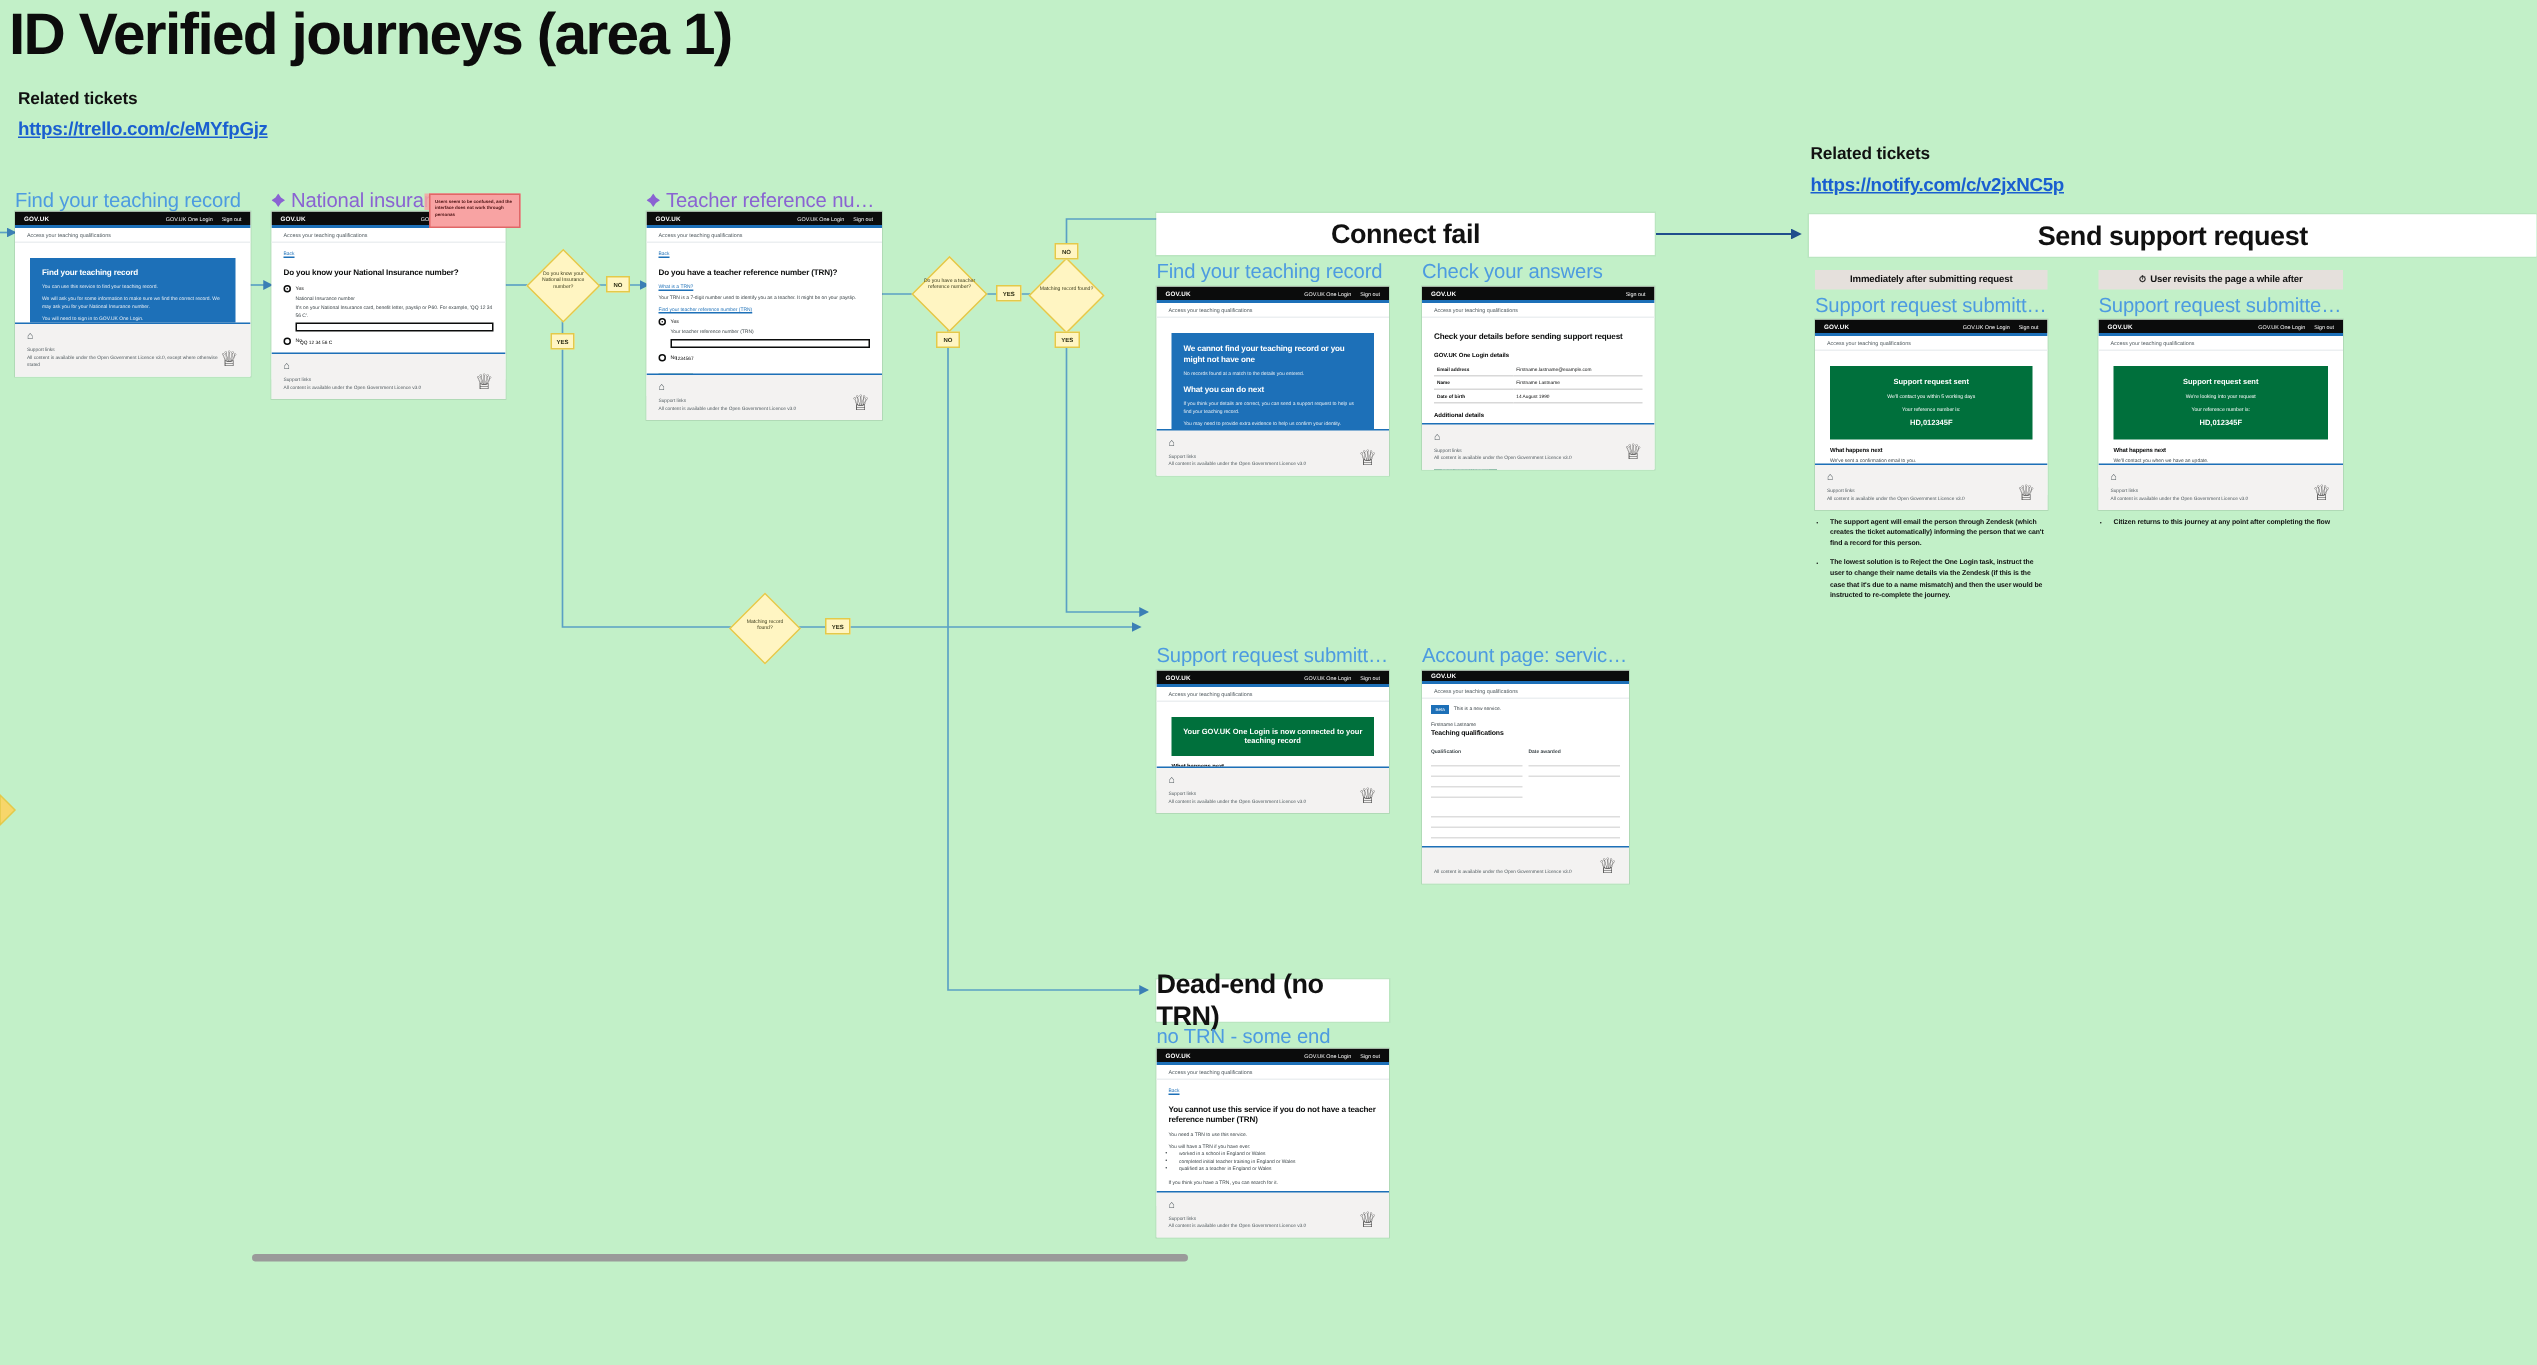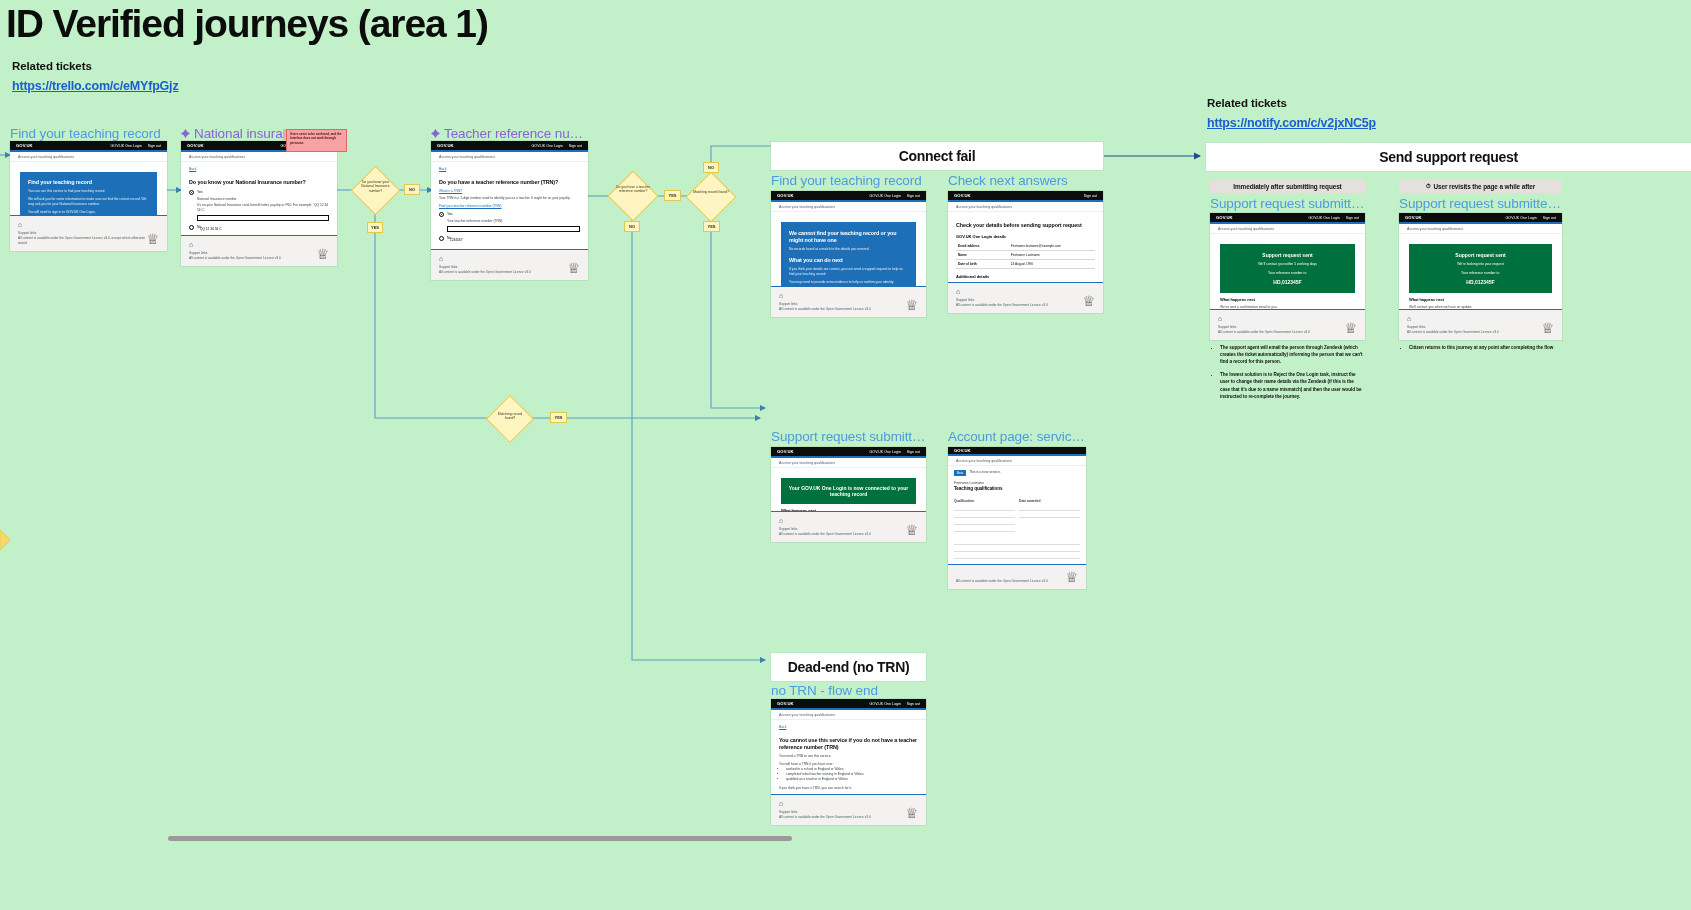--- a/index.html
+++ b/index.html
@@ -32,21 +32,21 @@
   }
   .comp-badge svg { display: block; }
 
   
   .section {
     position: absolute; background: #ffffff;
     box-shadow: 0 0 0 1px rgba(0,0,0,0.04);
   }
   .section-header {
     height: 28px; display: flex; align-items: center; justify-content: center;
-    font-size: 14px; font-weight: 700; color: #111; letter-spacing: -0.3px;
+    font-size: 18px; font-weight: 700; color: #111; letter-spacing: -0.3px;
     background: #fff;
   }
 
   
   .mock {
     position: absolute; background: #fff; overflow: hidden;
     box-shadow: 0 0 0 0.6px rgba(0,0,0,0.10);
   }
   .mock .gov-bar {
     height: 9px; background: #0B0C0C; display: flex; align-items: center;
@@ -402,21 +402,21 @@
       <div class="fl">
         <div style="font-size:7px;line-height:1;margin-bottom:3px;">⌂</div>
         <div>Support links</div>
         <div>All content is available under the Open Government Licence v3.0</div>
       </div>
       <div class="crest">♕</div>
     </div>
   </div>
 
   <div style="position:absolute;left:948px;top:173px;width:155px;">
-    <div class="frame-title">Check next answers</div>
+    <div class="frame-title">Check your answers</div>
   </div>
   <div class="mock" style="left:948px;top:191px;width:155px;height:122px;">
     <div class="gov-bar">
       <span class="crown">GOV.UK</span>
       <span class="right">
           <span>Sign out</span>
         </span>
     </div>
     <div class="blue-line"></div>
     <div class="crumb">Access your teaching qualifications</div>
@@ -535,21 +535,21 @@
         <div>All content is available under the Open Government Licence v3.0</div>
       </div>
       <div class="crest">♕</div>
     </div>
   </div>
 
   <div class="section" style="left:771px;top:653px;width:155px;height:28px;">
     <div class="section-header">Dead-end (no TRN)</div>
   </div>
   <div style="position:absolute;left:771px;top:683px;width:155px;">
-    <div class="frame-title">no TRN - flow end</div>
+    <div class="frame-title">no TRN - some end</div>
   </div>
   <div class="mock" style="left:771px;top:699px;width:155px;height:126px;">
     <div class="gov-bar">
       <span class="crown">GOV.UK</span>
       <span class="right">
           <span>GOV.UK One Login</span>
           <span>Sign out</span>
         </span>
     </div>
     <div class="blue-line"></div>

